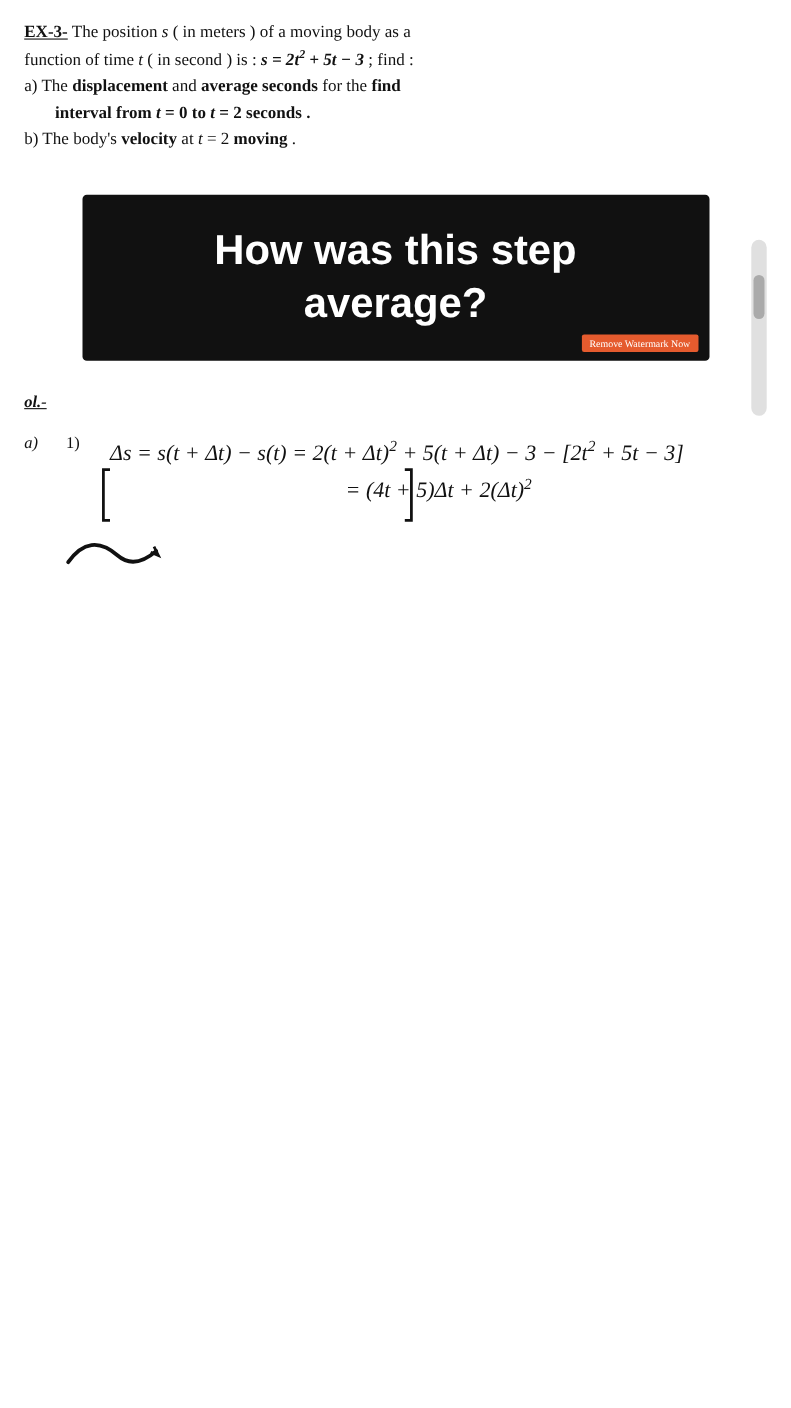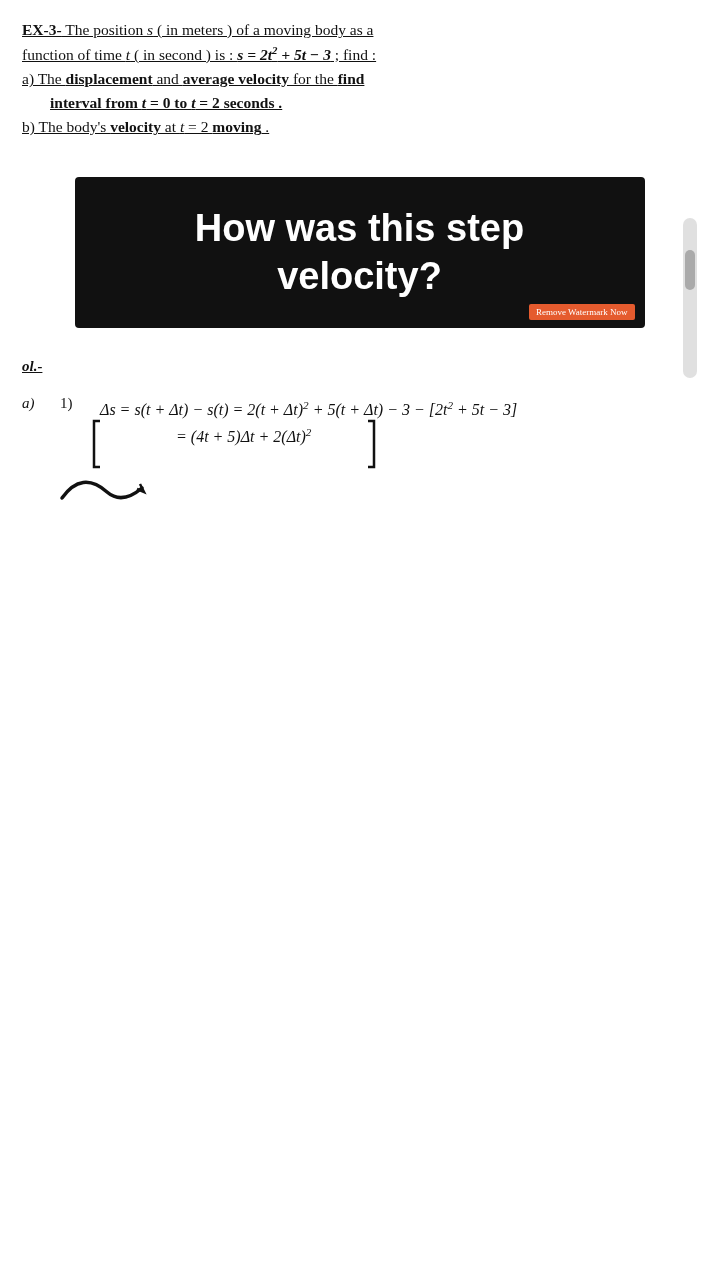--- a/index.html
+++ b/index.html
@@ -19,21 +19,20 @@
       position: relative;
       padding: 18px 22px 20px 22px;
     }
 
     
     .problem-section {
       font-size: 15.5px;
       line-height: 1.55;
       color: #111;
       margin-bottom: 28px;
-      text-decoration: underline;
     }
     .problem-section .ex-label {
       font-weight: bold;
       text-decoration: underline;
     }
     .problem-section em {
       font-style: italic;
     }
     .problem-section .bold {
       font-weight: bold;
@@ -125,22 +124,23 @@
       min-width: 28px;
     }
 
     .sol-num-label {
       font-size: 15px;
       min-width: 30px;
     }
 
     .math-block {
       font-style: italic;
-      font-size: 16px;
+      font-size: 20px;
       line-height: 1.7;
+      text-align: center;
     }
 
     .math-line {
       display: block;
       white-space: nowrap;
     }
 
     .page-content {
       position: relative;
     }
@@ -155,34 +155,34 @@
   <div class="page-content">
 
     <div class="problem-section">
       <div>
         <span class="ex-label">EX-3-</span><span> The position <em>s</em> ( in meters ) of a moving body as a</span>
       </div>
       <div>
         <span>function of time <em>t</em> ( in second ) is :  <em><strong>s = 2t<sup>2</sup> + 5t − 3</strong></em> ; find :</span>
       </div>
       <div>
-        <span>a) The <span class="bold">displacement</span> and <span class="bold">average velocity</span> for the <span class="bold">find</span></span>
+        <span>a) The <span class="bold">displacement</span> and <span class="bold">average seconds</span> for the <span class="bold">find</span></span>
       </div>
       <div style="padding-left: 28px;">
         <span><span class="bold">interval from <em>t</em> = 0  to <em>t</em> = 2 seconds .</span></span>
       </div>
       <div>
         <span>b) The body's <span class="bold">velocity</span>  at <em>t</em> = 2 <span class="bold">moving</span> .</span>
       </div>
     </div>
 
     <div class="banner-container">
       <div class="banner">
         <span>How was this step</span><br>
-        <span>velocity?</span>
+        <span>average?</span>
         <button class="remove-watermark-btn">Remove Watermark Now</button>
       </div>
     </div>
 
     <div class="scrollbar-area">
       <div class="scrollbar-thumb"></div>
     </div>
 
     <div class="solution-section">
       <div class="sol-label">ol.-</div>

